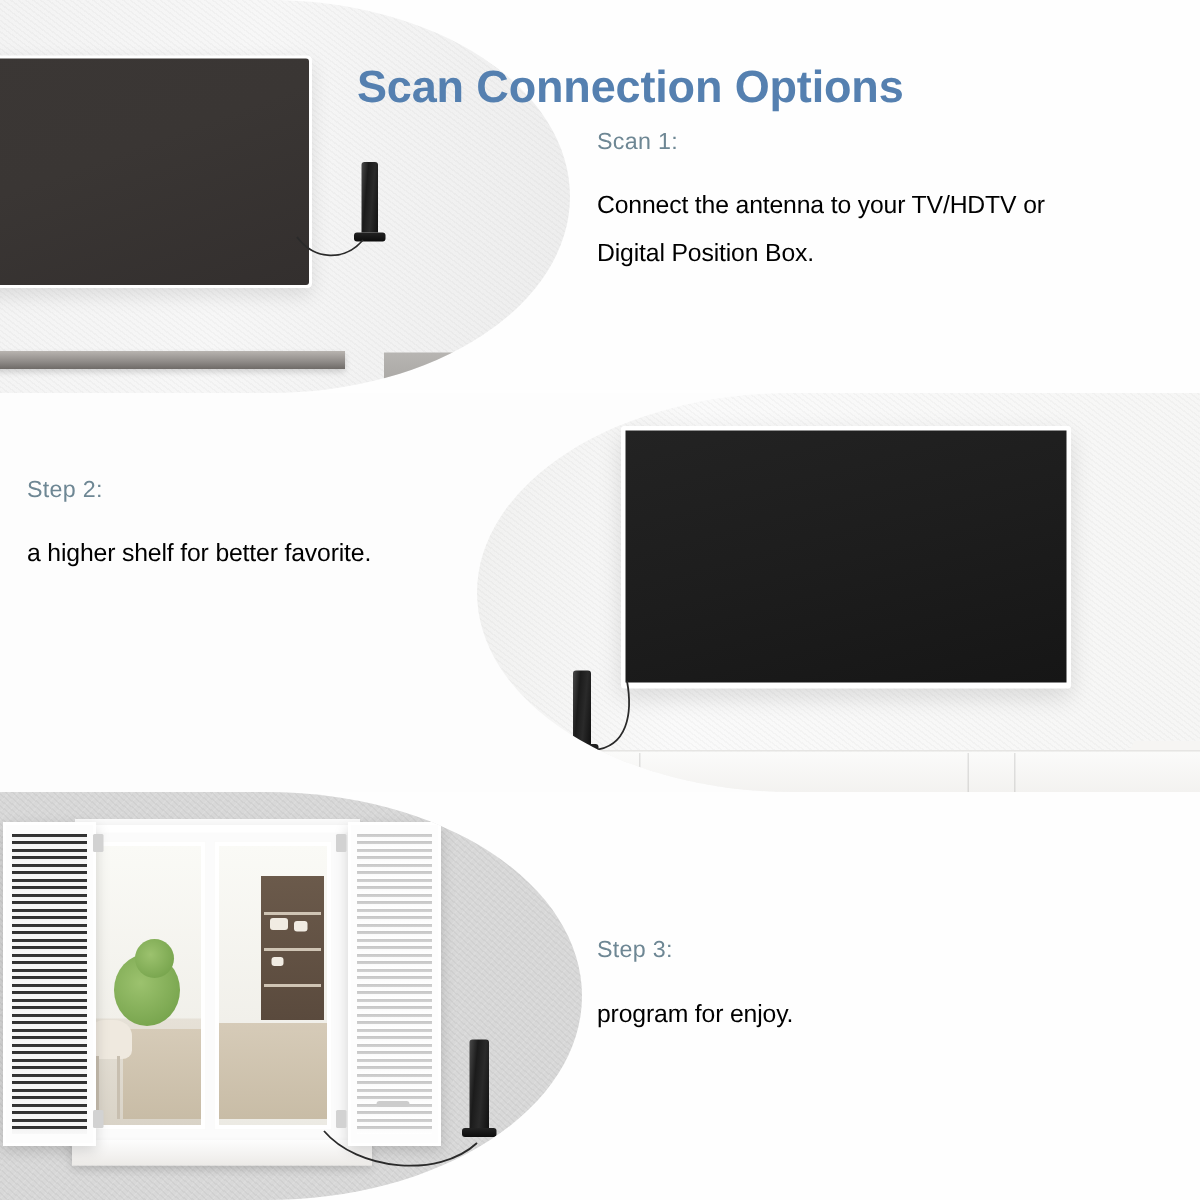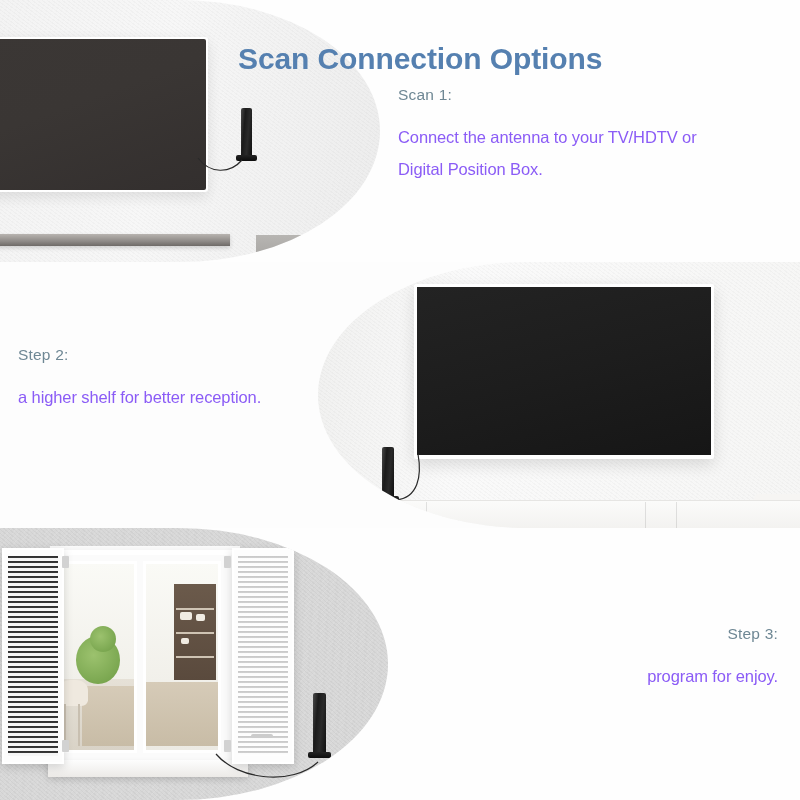--- a/index.html
+++ b/index.html
@@ -267,32 +267,32 @@
     left: 238px;
     top: 22px;
     font-size: 30px;
     font-weight: bold;
     color: #5580b0;
     letter-spacing: -0.1px;
     white-space: nowrap;
   }
   .step-block { position: absolute; }
   #step-1-block { left: 398px; top: 86px;  width: 380px; }
-  #step-2-block { left: 18px;  top: 318px; width: 320px; margin-top: 28px; }
+  #step-2-block { left: 18px;  top: 318px; width: 320px; }
   #step-3-block { left: 398px; top: 625px; width: 380px; }
 
   .step-label {
     font-size: 15.5px;
     color: #6e8794;
     margin-bottom: 17px;
     letter-spacing: .2px;
   }
   .step-text {
     font-size: 16.5px;
-    color: #8b5cf6;
+    color: #000000;
     line-height: 32px;
     letter-spacing: -.1px;
   }
   .step-text div { white-space: nowrap; }
 </style>
 </head>
 <body>
 
 <div id="infographic">
 
@@ -348,21 +348,21 @@
         <div class="antenna-base"></div>
       </div>
       <svg class="cable" style="left:70px; top:190px;" width="44" height="52" viewBox="0 0 44 52">
         <path d="M8 48 C 30 46, 34 24, 30 2"></path>
       </svg>
     </div>
 
     <div class="step-block" id="step-2-block" style="top:56px;">
       <div class="step-label">Step 2:</div>
       <div class="step-text">
-        <div>a higher shelf for better reception.</div>
+        <div>a higher shelf for better favorite.</div>
       </div>
     </div>
   </div>
 
   <div class="row" id="row-3">
 
     <div class="photo" id="photo-window">
       <div class="wall-tex" style="background-image:repeating-linear-gradient(41deg,rgba(0,0,0,.035) 0 1px,transparent 1px 3px),repeating-linear-gradient(-47deg,rgba(255,255,255,.09) 0 1px,transparent 1px 4px);"></div>
 
       <div id="window-head"></div>
@@ -411,21 +411,21 @@
 
       <div class="antenna" style="left:313px; top:165px; width:13px; height:65px;">
         <div class="antenna-body" style="height:59px;"></div>
         <div class="antenna-base"></div>
       </div>
       <svg class="cable" style="left:214px; top:222px;" width="112" height="42" viewBox="0 0 112 42">
         <path d="M2 4 C 24 30, 78 36, 104 12"></path>
       </svg>
     </div>
 
-    <div class="step-block" id="step-3-block" style="top:97px;text-align:right;">
+    <div class="step-block" id="step-3-block" style="top:97px;">
       <div class="step-label">Step 3:</div>
       <div class="step-text">
         <div>program for enjoy.</div>
       </div>
     </div>
   </div>
 
 </div>
 
 </body></html>

